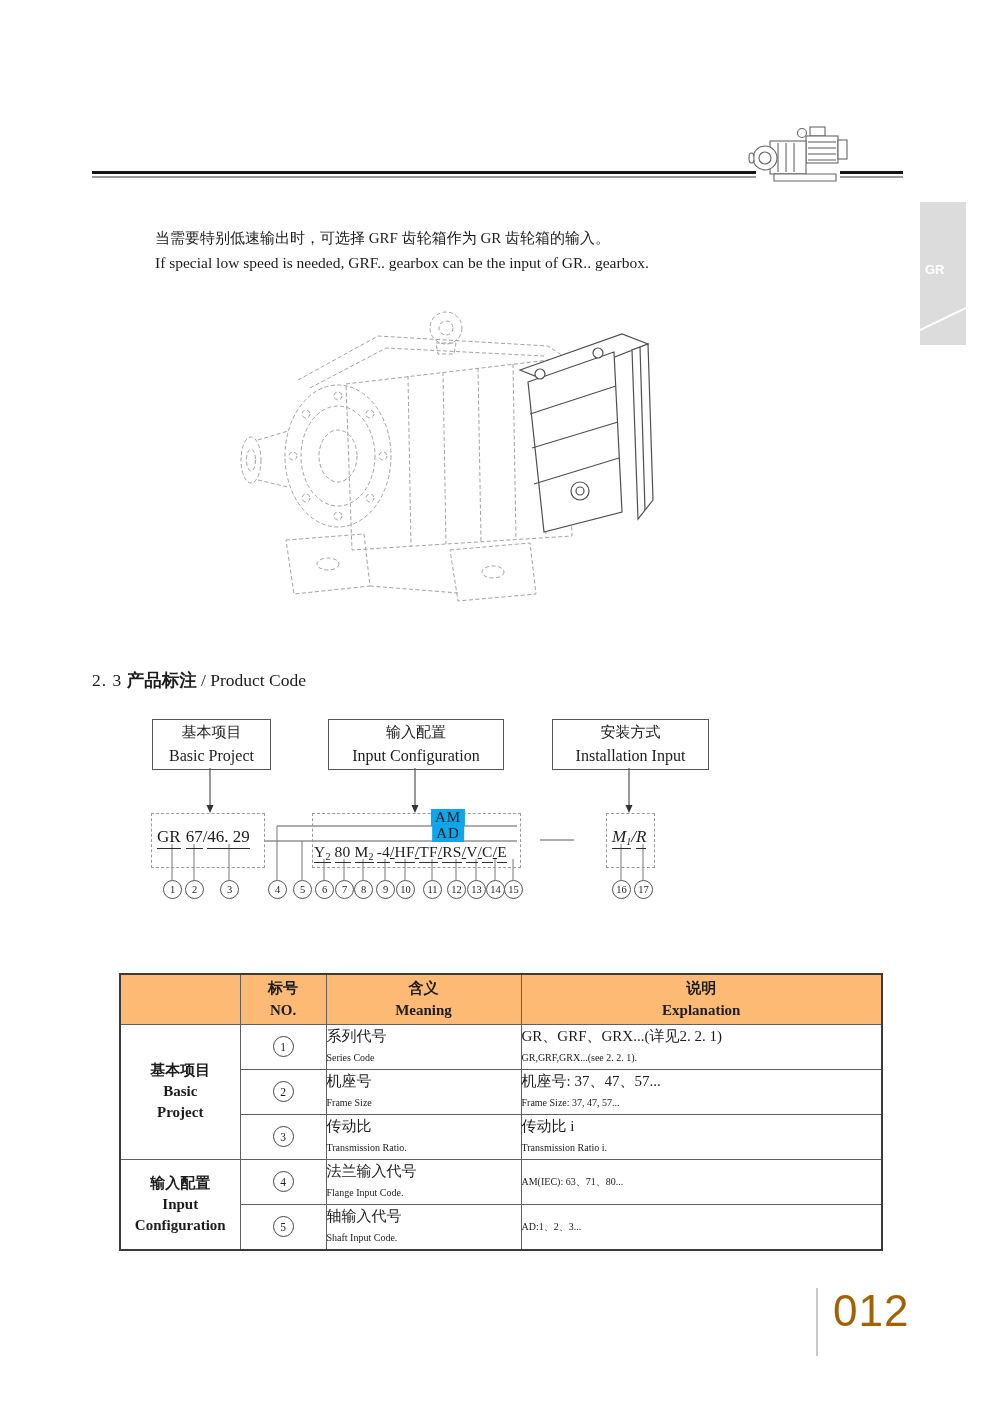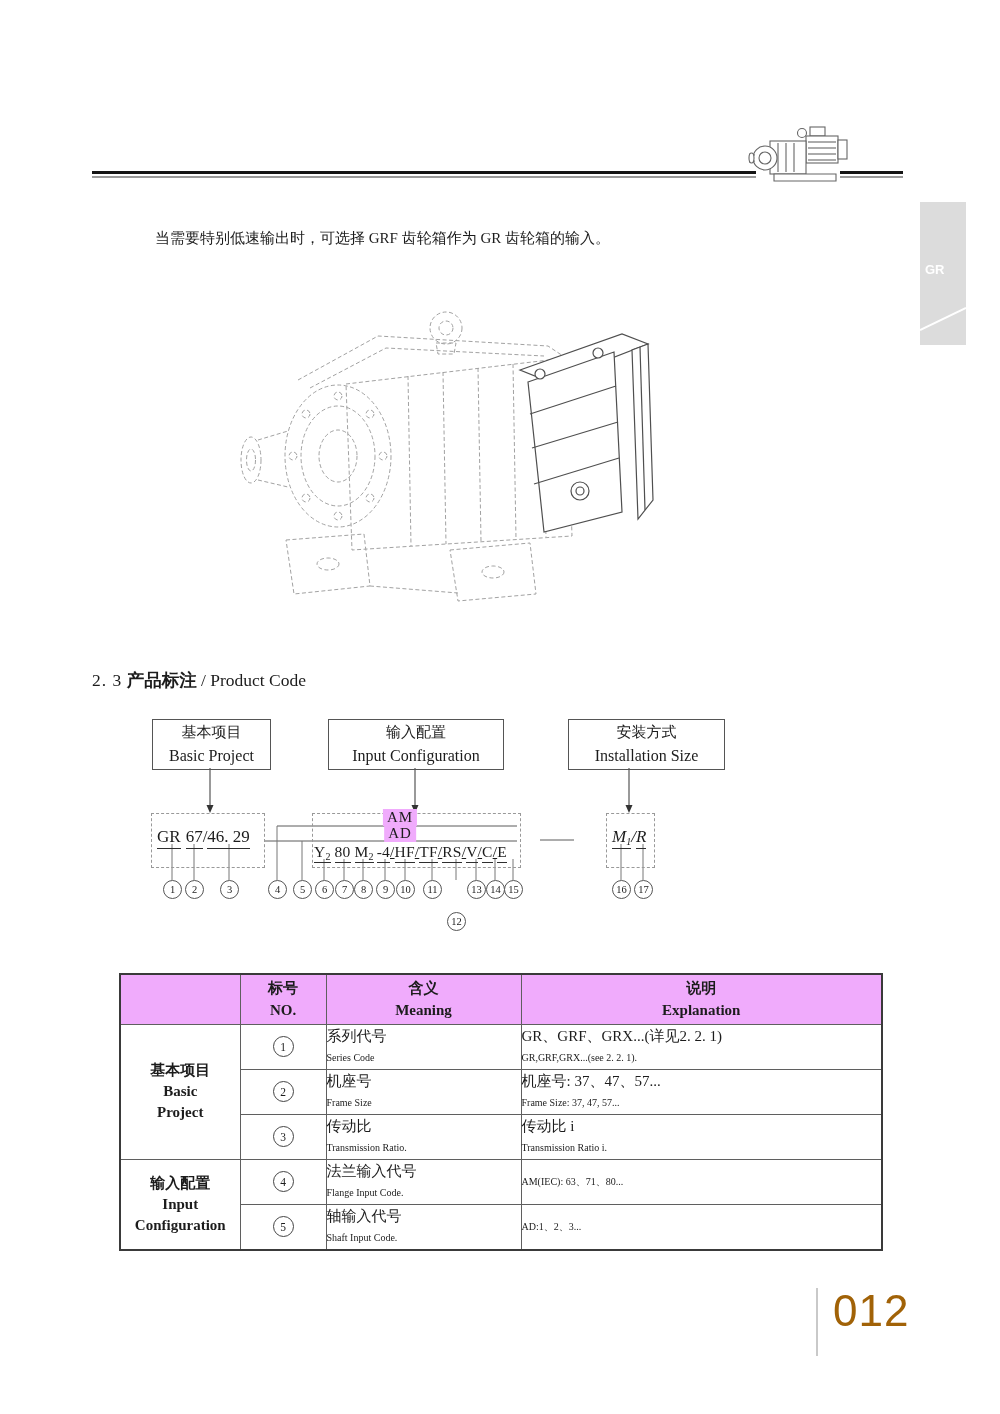--- a/index.html
+++ b/index.html
@@ -22,27 +22,27 @@
   
   .flow-box{border:1px solid #555;text-align:center;display:flex;flex-direction:column;
         justify-content:center;line-height:1.45;background:#fff;}
   .flow-box .cn{font-size:15px;}
   .flow-box .en{font-size:16px;}
   .dash-box{border:1px dashed #999;background:transparent;}
   .code-line{font-size:17px;white-space:nowrap;}
   .code-line-mid{font-size:15.5px;white-space:nowrap;letter-spacing:0.2px;}
   .u{display:inline-block;border-bottom:1px solid #2e2e2e;padding-bottom:1px;line-height:1.15;}
   sub{font-size:10px;vertical-align:-3px;line-height:0;}
-  .amad{background:#f0abfc;padding:0 4px;font-size:15px;letter-spacing:1px;}
+  .amad{background:#0ea5e9;padding:0 4px;font-size:15px;letter-spacing:1px;margin-left:48px;}
   .num-circle{position:absolute;width:17px;height:17px;border:1px solid #555;border-radius:50%;
         display:flex;align-items:center;justify-content:center;font-size:10.5px;background:#fff;}
   
   table.spec{border-collapse:collapse;table-layout:fixed;width:762px;border:2px solid #3a3a3a;}
   table.spec td,table.spec th{border:1px solid #5f5f5f;vertical-align:middle;padding:0;}
-  table.spec th{background:#f0abfc;font-weight:bold;}
+  table.spec th{background:#fdba74;font-weight:bold;}
   .th-cn{font-size:15px;line-height:22px;font-weight:bold;}
   .th-en{font-size:15px;line-height:22px;font-weight:bold;}
   .cell-2line{padding:2px 0 2px 12px;text-align:left;}
   .cell-2line .cn{font-size:15px;line-height:22px;}
   .cell-2line .en{font-size:10px;line-height:22px;}
   .group-cell{text-align:center;font-weight:bold;}
   .group-cell .cn{font-size:15px;line-height:21px;}
   .group-cell .en{font-size:15px;line-height:21px;}
   .circ{display:inline-flex;width:19px;height:19px;border:1px solid #444;border-radius:50%;
         align-items:center;justify-content:center;font-size:11.5px;font-weight:normal;}
@@ -84,20 +84,21 @@
   </svg>
 
   <div class="abs side-tab">
     <span class="side-tab-label">GR</span>
     <svg width="46" height="143" style="position:absolute;left:0;top:0">
       <line x1="0" y1="128" x2="46" y2="106" stroke="#fff" stroke-width="2"></line>
     </svg>
   </div>
 
   <div class="abs body-cn" style="left:155px;top:229px;text-align:right;">当需要特别低速输出时，可选择 GRF 齿轮箱作为 GR 齿轮箱的输入。</div>
+  <div class="abs body-en" style="left:155px;top:254px;">If special low speed is needed, GRF.. gearbox can be the input of GR.. gearbox.</div>
 
   <svg class="abs" style="left:228px;top:288px;" width="455" height="335" viewBox="0 0 455 335">
     <g stroke="#a2a2a2" fill="none" stroke-width="1" stroke-dasharray="4 2.5">
       <circle cx="218" cy="40" r="16"></circle>
       <circle cx="218" cy="40" r="7"></circle>
       <path d="M208,55 L228,55 L226,66 L210,66 Z"></path>
       <path d="M70,92 L150,48 L320,58 L338,70"></path>
       <path d="M82,100 L158,60 L316,68"></path>
       <path d="M118,96 L338,70 L344,248 L124,262 Z"></path>
       <line x1="180" y1="88" x2="183" y2="258"></line>
@@ -146,23 +147,23 @@
   </div>
 
   <div class="abs flow-box" style="left:152px;top:719px;width:117px;height:49px;">
     <div class="cn">基本项目</div>
     <div class="en">Basic Project</div>
   </div>
   <div class="abs flow-box" style="left:328px;top:719px;width:174px;height:49px;">
     <div class="cn">输入配置</div>
     <div class="en">Input Configuration</div>
   </div>
-  <div class="abs flow-box" style="left:568px;top:719px;width:155px;height:49px;">
+  <div class="abs flow-box" style="left:552px;top:719px;width:155px;height:49px;">
     <div class="cn">安装方式</div>
-    <div class="en">Installation Size</div>
+    <div class="en">Installation Input</div>
   </div>
 
   <svg id="diagram-lines" class="abs" style="left:0;top:700px;" width="1000" height="210">
     <g stroke="#555" stroke-width="1.2" fill="none">
       <line x1="210" y1="68" x2="210" y2="106"></line>
       <line x1="415" y1="68" x2="415" y2="106"></line>
       <line x1="629" y1="68" x2="629" y2="106"></line>
     </g>
     <g fill="#333" stroke="none">
       <polygon points="206.5,105 213.5,105 210,113"></polygon>
@@ -219,21 +220,21 @@
       <div class="num-circle" style="left: 185px; top: 880px;">2</div>
       <div class="num-circle" style="left: 220px; top: 880px;">3</div>
       <div class="num-circle" style="left: 268px; top: 880px;">4</div>
       <div class="num-circle" style="left: 293px; top: 880px;">5</div>
       <div class="num-circle" style="left: 315px; top: 880px;">6</div>
       <div class="num-circle" style="left: 335px; top: 880px;">7</div>
       <div class="num-circle" style="left: 354px; top: 880px;">8</div>
       <div class="num-circle" style="left: 376px; top: 880px;">9</div>
       <div class="num-circle" style="left: 396px; top: 880px;">10</div>
       <div class="num-circle" style="left: 423px; top: 880px;">11</div>
-      <div class="num-circle" style="left: 447px; top: 880px; margin-top: 32px;">12</div>
+      <div class="num-circle" style="left: 447px; top: 880px;">12</div>
       <div class="num-circle" style="left: 467px; top: 880px;">13</div>
       <div class="num-circle" style="left: 486px; top: 880px;">14</div>
       <div class="num-circle" style="left: 504px; top: 880px;">15</div>
       <div class="num-circle" style="left: 612px; top: 880px;">16</div>
       <div class="num-circle" style="left: 634px; top: 880px;">17</div>
     </div>
 
   <table class="spec abs" style="left:119px;top:973px;">
     <colgroup>
         <col style="width:120px">

